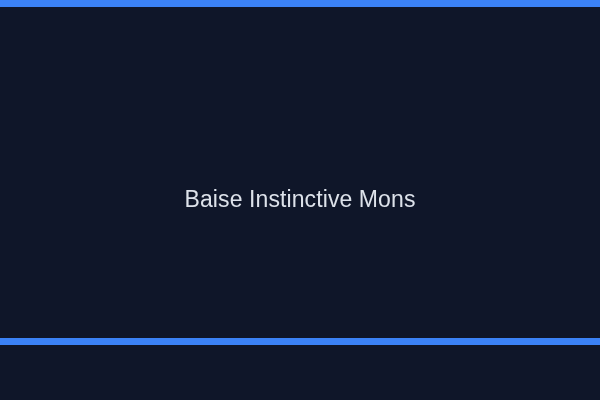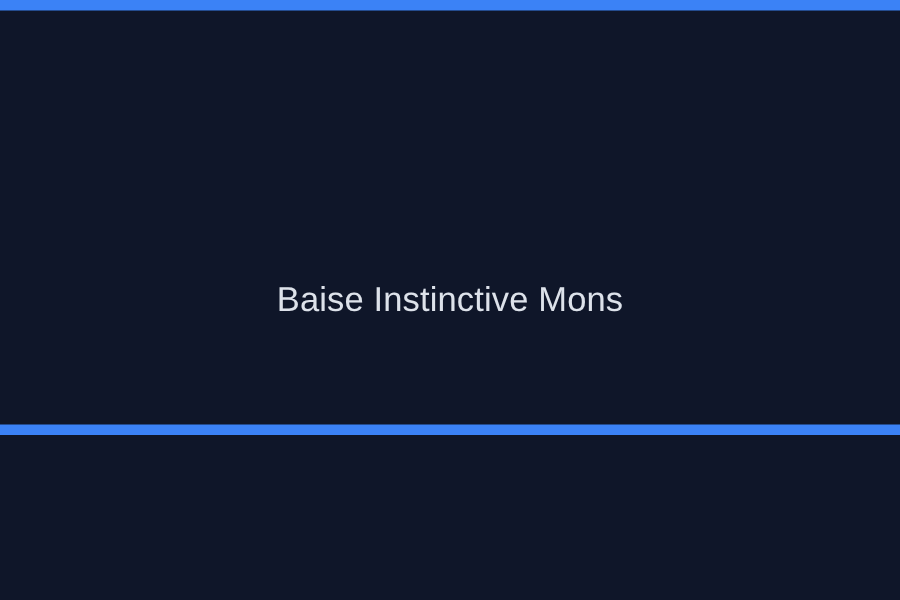--- a/index.html
+++ b/index.html
@@ -12,21 +12,21 @@
     width: 600px;
     height: 400px;
     overflow: hidden;
     background: #0f1629;
     font-family: "Liberation Sans", sans-serif;
   }
 
   .placeholder-canvas {
     position: relative;
     width: 600px;
-    height: 290px;
+    height: 345px;
     background: #0f1629;
     box-sizing: border-box;
     overflow: hidden;
     padding-left: 36px;
   }
 
   .accent-bar {
     position: absolute;
     left: 0;
     width: 600px;

